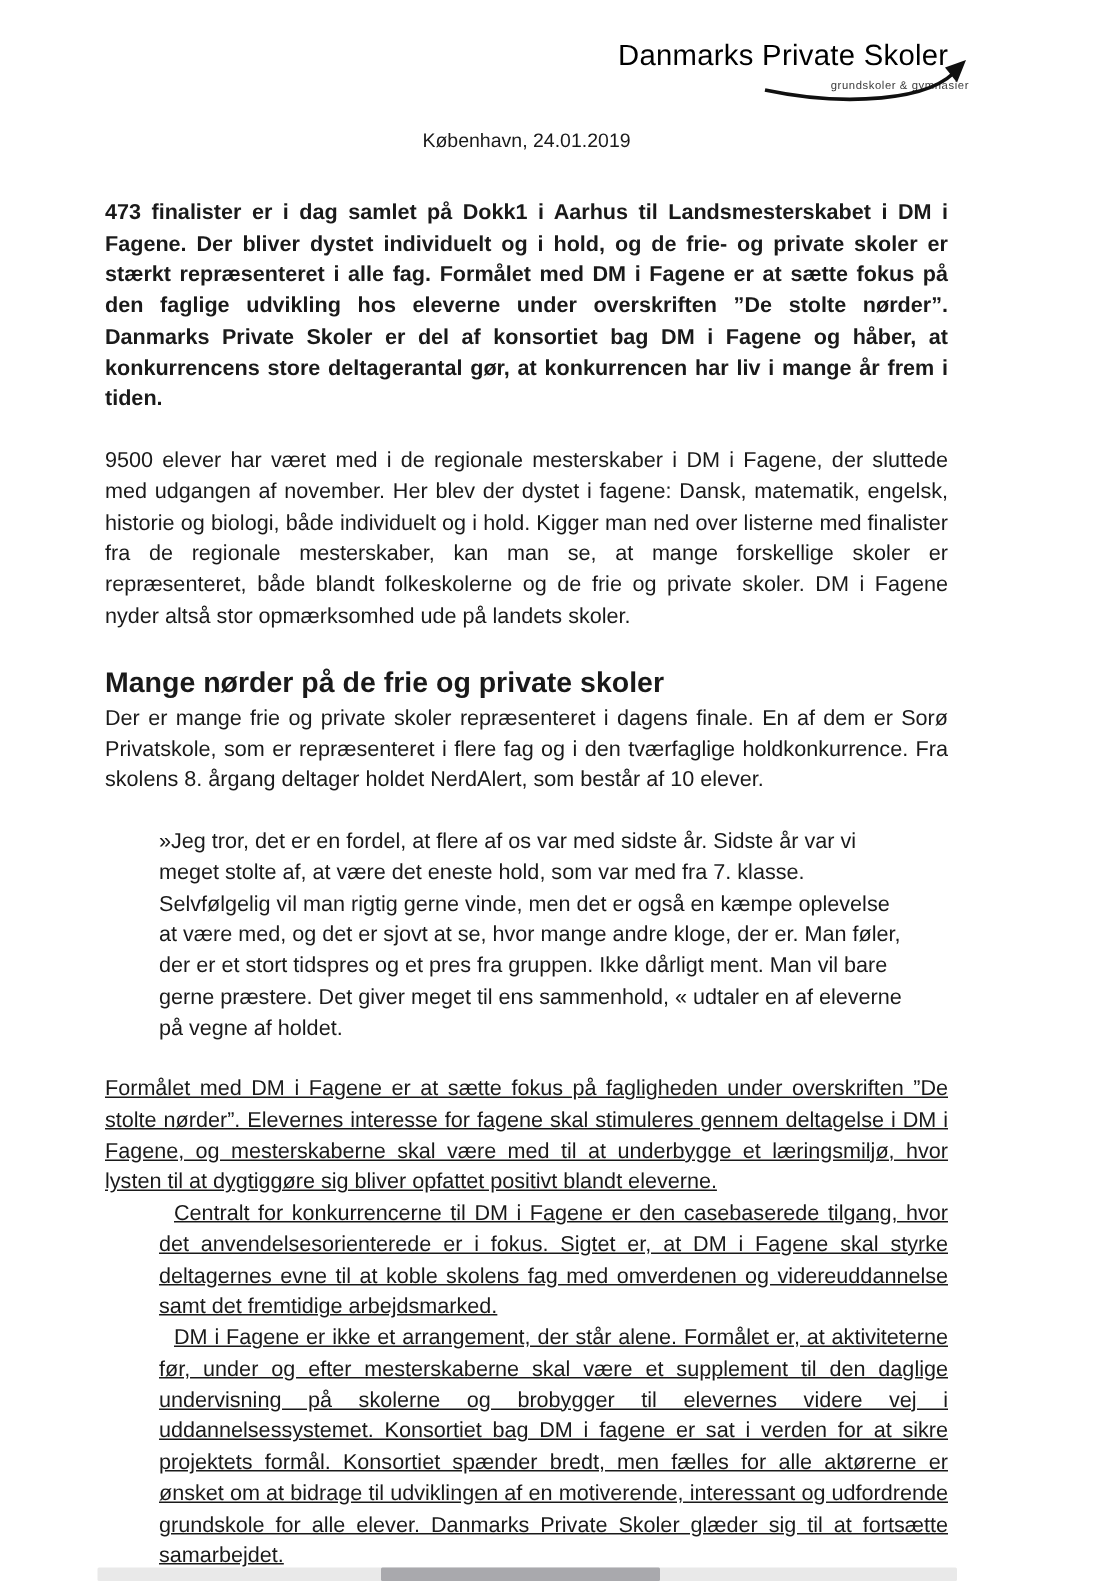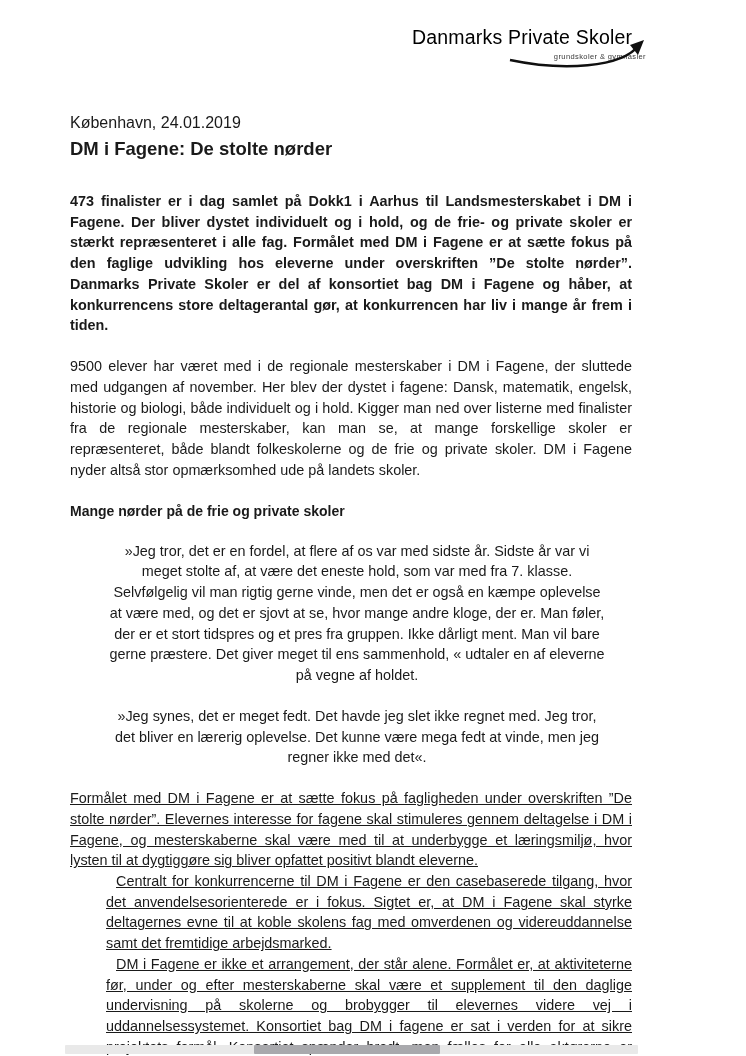--- a/index.html
+++ b/index.html
@@ -47,49 +47,49 @@
   }
   .logo-tagline {
     text-align: right;
     font-size: 7.5px;
     letter-spacing: 0.4px;
     color: #3a3a3a;
     margin-top: 3px;
   }
   
   .dateline {
-    text-align: left;
-    font-size: 16px;
-    margin-top: 36px;
+    text-align: center;
+    font-size: 13px;
+    margin-top: 8px;
   }
   
   h1.title {
     font-size: 18.5px;
     font-weight: 700;
     margin: 6px 0 10px 0;
   }
   
   p.body, p.lead {
     font-size: 14.4px;
     line-height: 1.44;
     margin: 0 0 20px 0;
     text-align: justify;
   }
   p.lead { font-weight: 700; margin-top: 31px; }
   h2.subhead {
-    font-size: 14px;
+    font-size: 19px;
     font-weight: 700;
     margin: 4px 0 0 0;
     line-height: 1.44;
   }
   .quote {
     font-size: 14.4px;
     line-height: 1.44;
     margin: 20px 24px 20px 36px;
-    text-align: center;
+    text-align: left;
   }
   .runon p {
     font-size: 14.4px;
     line-height: 1.44;
     margin: 0;
     text-align: justify;
     text-decoration: underline;
   }
   .runon p.indent { text-indent: 10px; margin-left: 36px; }
   
@@ -123,32 +123,31 @@
       <svg class="logo-arrow" viewBox="0 0 234 46" xmlns="http://www.w3.org/2000/svg">
         <path d="M 98 34 C 150 45, 210 42, 227 19" fill="none" stroke="#101010" stroke-width="2.4"></path>
         <polygon points="232,14 218,19 226,29" fill="#101010"></polygon>
       </svg>
       <div class="logo-tagline">grundskoler &amp; gymnasier</div>
     </div>
   </div>
 
   <div class="dateline">København, 24.01.2019</div>
 
-  <h1 class="title">DM i Fagene: De stolte nørder</h1>
 
   <p class="lead">473 finalister er i dag samlet på Dokk1 i Aarhus til Landsmesterskabet i DM i Fagene. Der bliver dystet individuelt og i hold, og de frie- og private skoler er stærkt repræsenteret i alle fag. Formålet med DM i Fagene er at sætte fokus på den faglige udvikling hos eleverne under overskriften ”De stolte nørder”. Danmarks Private Skoler er del af konsortiet bag DM i Fagene og håber, at konkurrencens store deltagerantal gør, at konkurrencen har liv i mange år frem i tiden.</p>
 
   <p class="body">9500 elever har været med i de regionale mesterskaber i DM i Fagene, der sluttede med udgangen af november. Her blev der dystet i fagene: Dansk, matematik, engelsk, historie og biologi, både individuelt og i hold. Kigger man ned over listerne med finalister fra de regionale mesterskaber, kan man se, at mange forskellige skoler er repræsenteret, både blandt folkeskolerne og de frie og private skoler. DM i Fagene nyder altså stor opmærksomhed ude på landets skoler.</p>
 
   <h2 class="subhead">Mange nørder på de frie og private skoler</h2>
+  <p class="body" style="margin-top:0;">Der er mange frie og private skoler repræsenteret i dagens finale. En af dem er Sorø Privatskole, som er repræsenteret i flere fag og i den tværfaglige holdkonkurrence. Fra skolens 8. årgang deltager holdet NerdAlert, som består af 10 elever.</p>
 
   <div class="quote">»Jeg tror, det er en fordel, at flere af os var med sidste år. Sidste år var vi meget stolte af, at være det eneste hold, som var med fra 7. klasse. Selvfølgelig vil man rigtig gerne vinde, men det er også en kæmpe oplevelse at være med, og det er sjovt at se, hvor mange andre kloge, der er. Man føler, der er et stort tidspres og et pres fra gruppen. Ikke dårligt ment. Man vil bare gerne præstere. Det giver meget til ens sammenhold, « udtaler en af eleverne på vegne af holdet.</div>
 
 
-  <div class="quote">»Jeg synes, det er meget fedt. Det havde jeg slet ikke regnet med. Jeg tror, det bliver en lærerig oplevelse. Det kunne være mega fedt at vinde, men jeg regner ikke med det«.</div>
 
   <div class="runon">
     <p>Formålet med DM i Fagene er at sætte fokus på fagligheden under overskriften ”De stolte nørder”. Elevernes interesse for fagene skal stimuleres gennem deltagelse i DM i Fagene, og mesterskaberne skal være med til at underbygge et læringsmiljø, hvor lysten til at dygtiggøre sig bliver opfattet positivt blandt eleverne.</p>
     <p class="indent">Centralt for konkurrencerne til DM i Fagene er den casebaserede tilgang, hvor det anvendelsesorienterede er i fokus. Sigtet er, at DM i Fagene skal styrke deltagernes evne til at koble skolens fag med omverdenen og videreuddannelse samt det fremtidige arbejdsmarked.</p>
     <p class="indent">DM i Fagene er ikke et arrangement, der står alene. Formålet er, at aktiviteterne før, under og efter mesterskaberne skal være et supplement til den daglige undervisning på skolerne og brobygger til elevernes videre vej i uddannelsessystemet. Konsortiet bag DM i fagene er sat i verden for at sikre projektets formål. Konsortiet spænder bredt, men fælles for alle aktørerne er ønsket om at bidrage til udviklingen af en motiverende, interessant og udfordrende grundskole for alle elever. Danmarks Private Skoler glæder sig til at fortsætte samarbejdet.</p>
   </div>
 
   <div class="hscrollbar">
     <div class="hscroll-thumb"></div>
   </div>

